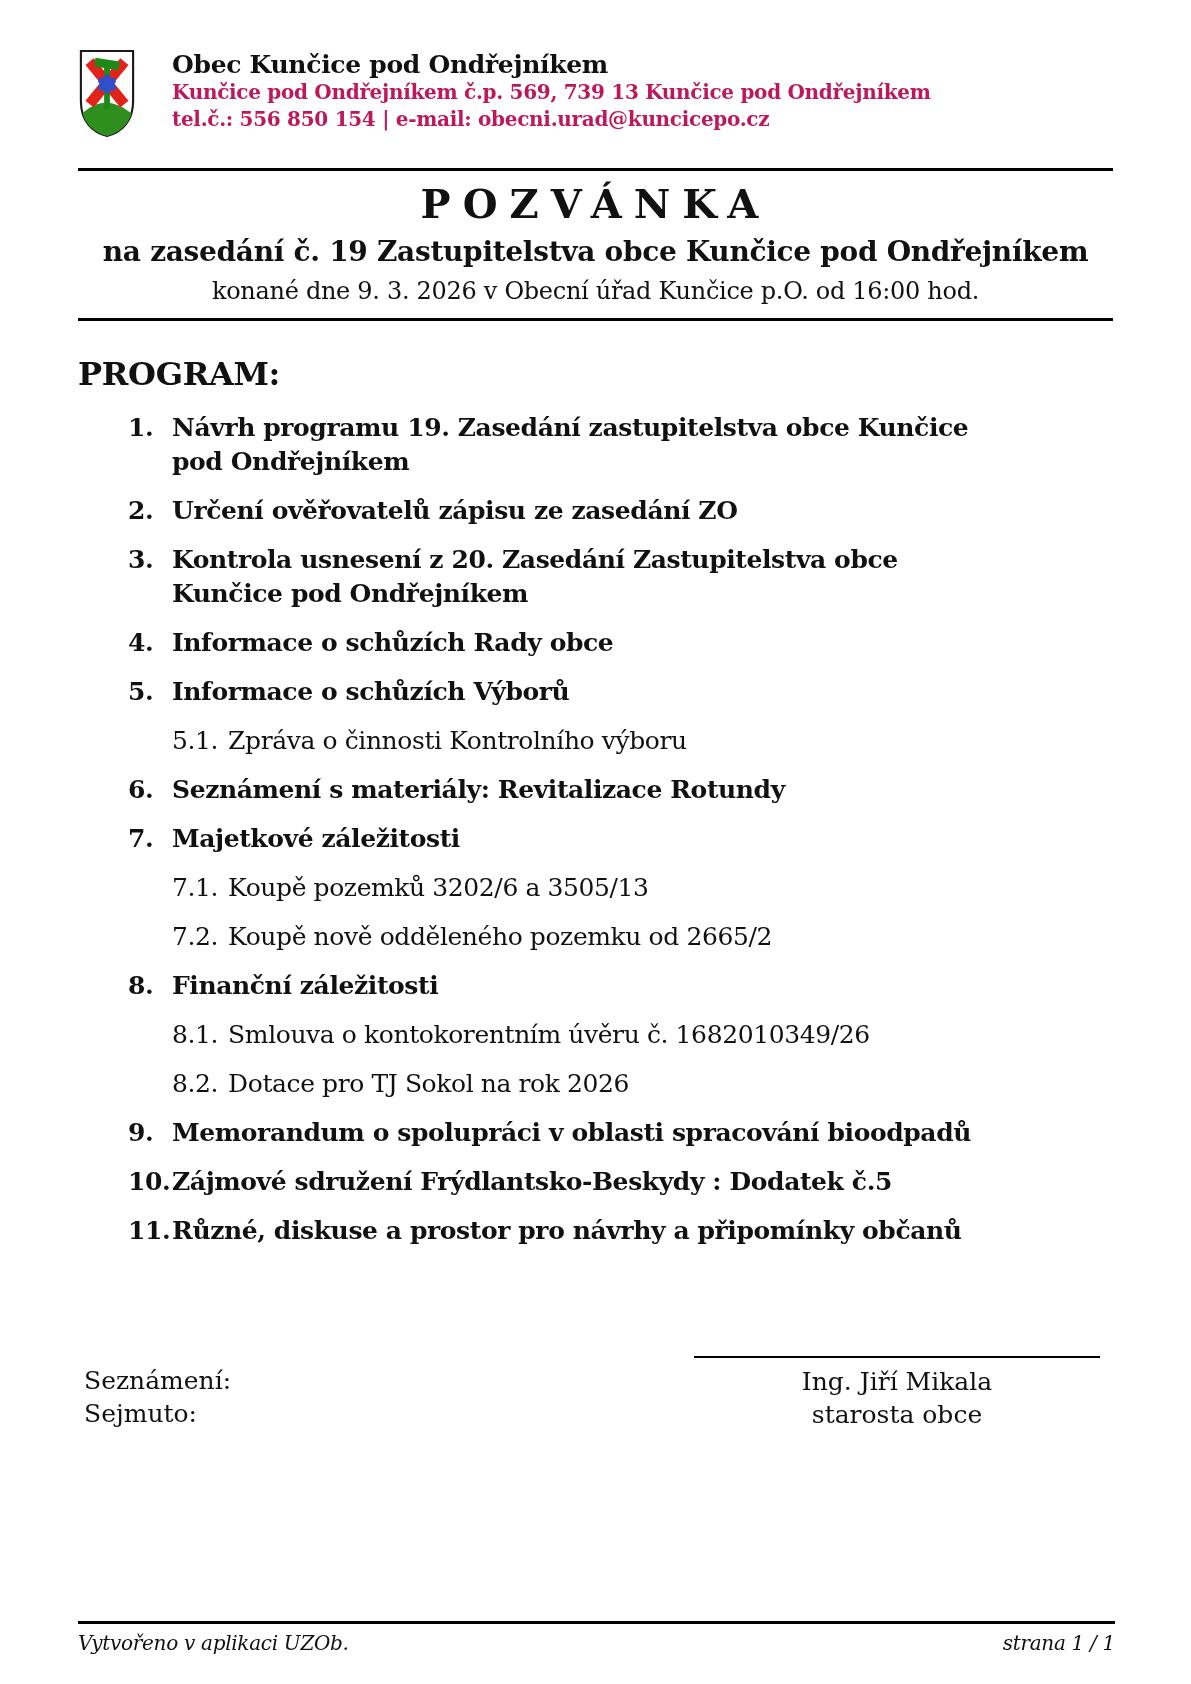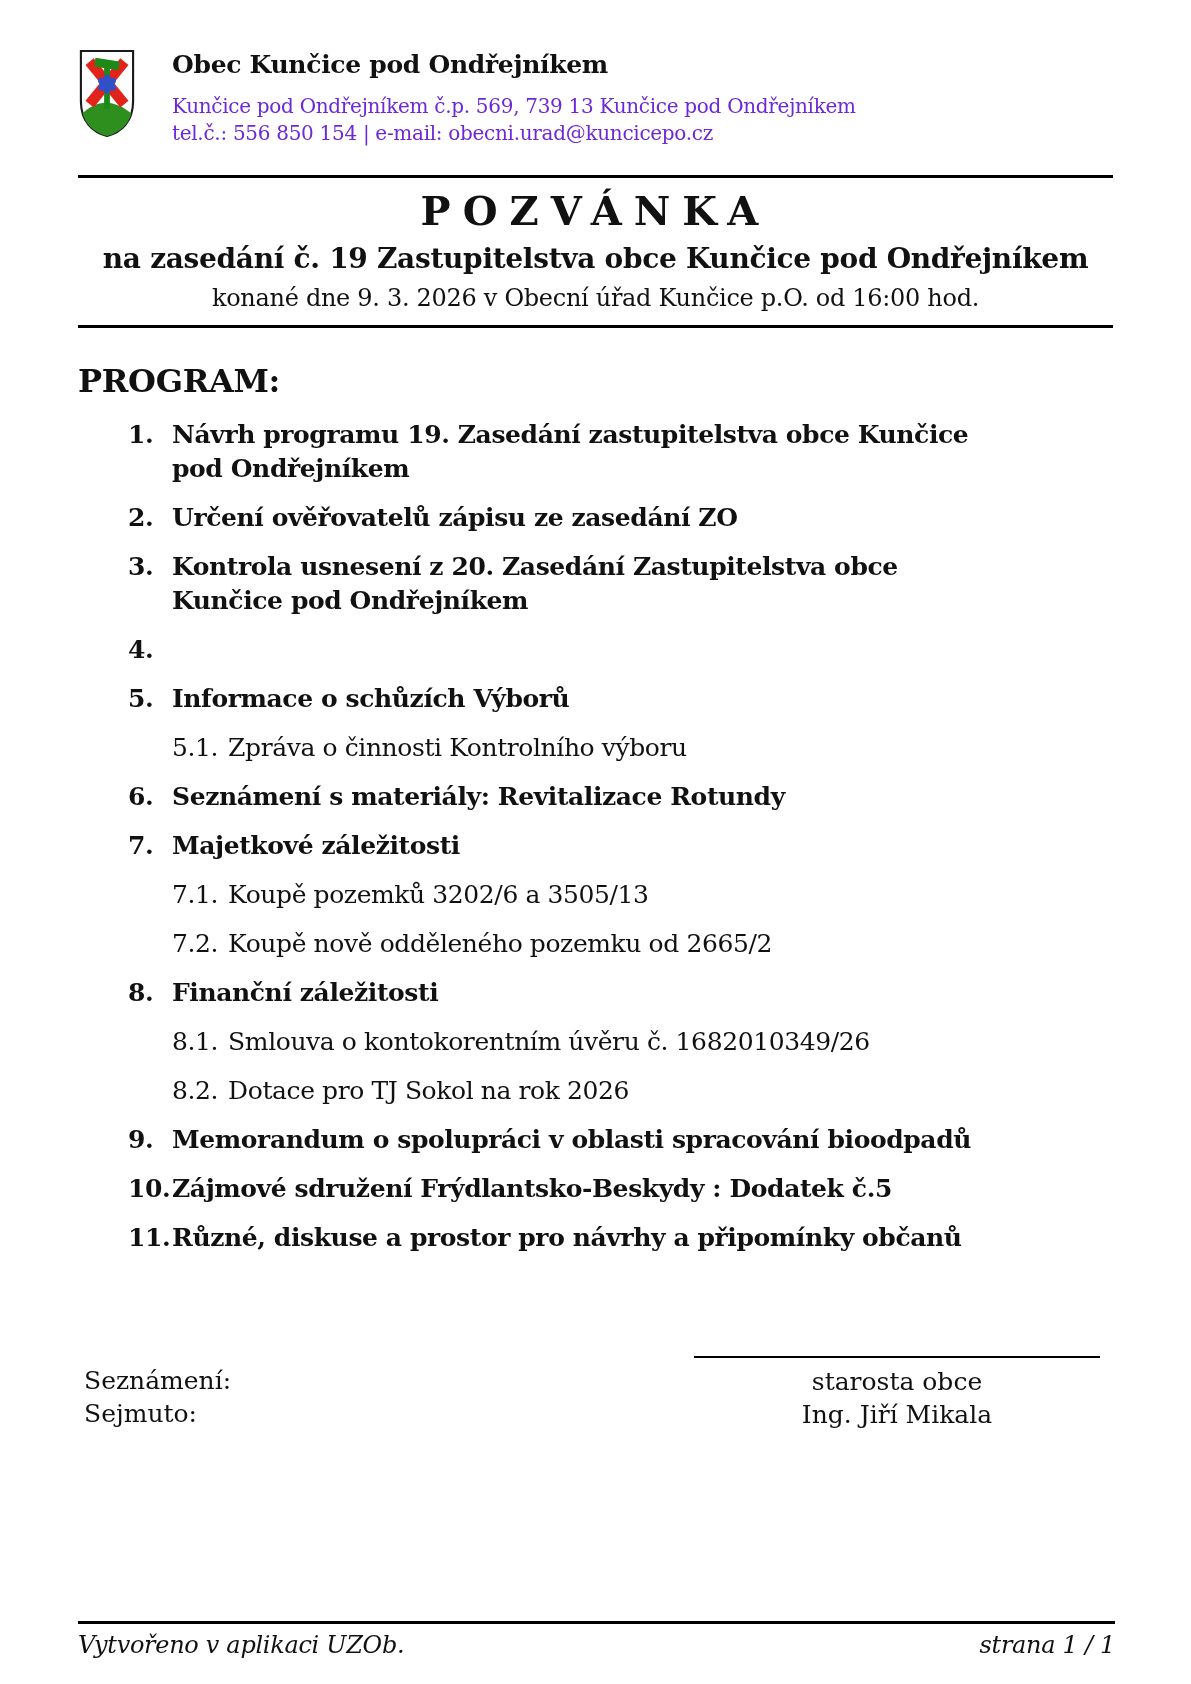--- a/index.html
+++ b/index.html
@@ -12,21 +12,21 @@
     padding:46px 78px 0 78px;
     font-family:"DejaVu Serif", serif;
     color:#111;
     overflow:hidden;
   }
   
   .org-header{display:flex;align-items:flex-start;}
   .coa{flex:none;margin-top:2px;}
   .org-text{margin-left:36px;}
   .org-name{font-size:25px;font-weight:bold;letter-spacing:-0.3px;margin-top:4px;}
-  .org-address{margin-top:14px;font-size:20px;line-height:27px;color:#6d28d9;letter-spacing:-0.3px;}
+  .org-address{font-size:20px;line-height:27px;color:#be185d;letter-spacing:-0.3px;font-weight:bold;}
   .rule{border:none;border-top:3px solid #000;margin:0;}
   .rule-1{margin-top:28px;}
   .rule-2{margin-top:12px;}
   
   .title-block{text-align:center;}
   .main-title{font-size:40px;font-weight:bold;letter-spacing:0.30em;margin-top:10px;line-height:46px;}
   .subtitle{font-size:28px;font-weight:bold;margin-top:8px;line-height:34px;letter-spacing:-0.3px;}
   .date-line{font-size:24px;margin-top:7px;line-height:30px;letter-spacing:-0.3px;}
   
   .program-heading{font-size:32px;font-weight:bold;margin:34px 0 0 0;line-height:38px;letter-spacing:-0.3px;}
@@ -40,21 +40,21 @@
   
   .posting{position:absolute;left:84px;top:1364px;font-size:25px;line-height:33px;}
   .signature{position:absolute;left:694px;top:1356px;width:406px;text-align:center;font-size:25px;line-height:33px;}
   .sig-line{border-top:2px solid #000;margin-bottom:7px;}
   
   .page-footer{
     position:absolute;left:78px;right:76px;top:1621px;
     border-top:3px solid #000;
     padding-top:7px;
     display:flex;justify-content:space-between;
-    font-size:24px;font-style:italic;letter-spacing:-0.3px;
+    font-size:20px;font-style:italic;letter-spacing:-0.3px;
   }
 </style>
 </head>
 <body>
 
 <div class="page">
 
   <header class="org-header">
     <svg class="coa" width="58" height="92" viewBox="0 0 60 95" xmlns="http://www.w3.org/2000/svg">
       <defs>
@@ -111,20 +111,21 @@
     <div class="p-item">
         <span class="num">2.</span>
         <span class="txt">Určení ověřovatelů zápisu ze zasedání ZO</span>
       </div>
     <div class="p-item">
         <span class="num">3.</span>
         <span class="txt">Kontrola usnesení z 20. Zasedání Zastupitelstva obce Kunčice pod Ondřejníkem</span>
       </div>
     <div class="p-item">
         <span class="num">4.</span>
+        <span class="txt">Informace o schůzích Rady obce</span>
       </div>
     <div class="p-item">
         <span class="num">5.</span>
         <span class="txt">Informace o schůzích Výborů</span>
       </div>
     <div class="p-item sub">
         <span class="num">5.1.</span>
         <span class="txt">Zpráva o činnosti Kontrolního výboru</span>
       </div>
     <div class="p-item">
@@ -169,22 +170,22 @@
       </div>
   </div>
 
   <div class="posting">
     <div>Seznámení:</div>
     <div>Sejmuto:</div>
   </div>
 
   <div class="signature">
     <div class="sig-line"></div>
+    <div>Ing. Jiří Mikala</div>
     <div>starosta obce</div>
-    <div>Ing. Jiří Mikala</div>
   </div>
 
   <footer class="page-footer">
     <span>Vytvořeno v aplikaci UZOb.</span>
     <span>strana 1 / 1</span>
   </footer>
 
 </div>
 
 </body></html>

